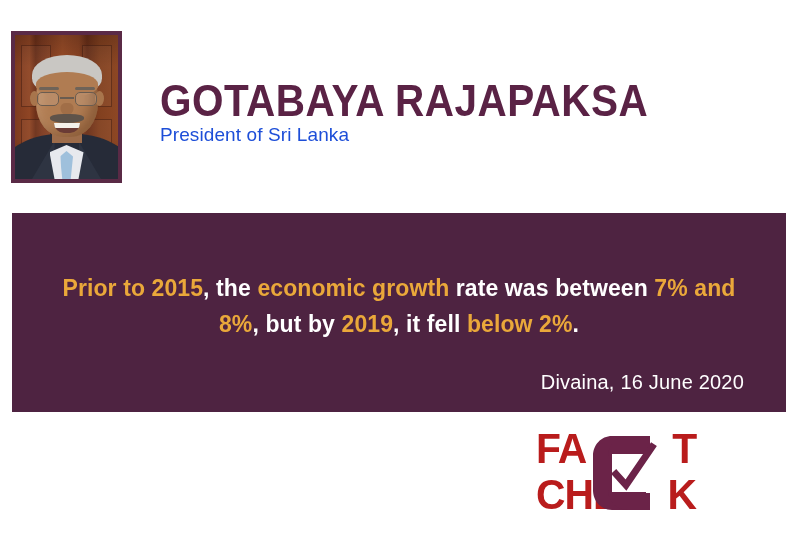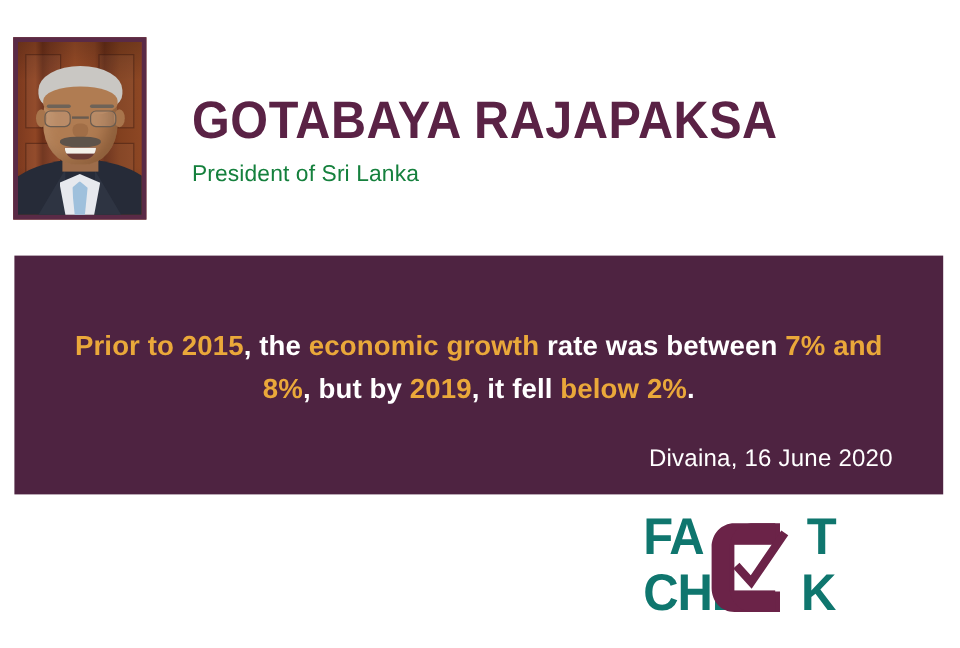--- a/index.html
+++ b/index.html
@@ -132,22 +132,21 @@
   }
 
   .name-block { position:absolute; left:160px; top:78px; }
   .name {
     font-family:"Liberation Sans Narrow","Liberation Sans", sans-serif;
     font-weight:bold; font-size:44px; line-height:46px;
     letter-spacing:.5px; color:#5a2245;
     transform:scaleX(.92); transform-origin:left center;
   }
   .subtitle {
-    margin-top:11px;
-    font-size:19px; color:#15803d; font-weight:400; letter-spacing:.1px;
+    font-size:19px; color:#1d4ed8; font-weight:400; letter-spacing:.1px;
   }
 
   
   .banner {
     position:absolute; left:12px; top:213px; width:774px; height:199px;
     background:#4e2341;
     display:flex; flex-direction:column; justify-content:flex-start;
   }
   .quote {
     margin:57px 46px 0 46px;
@@ -176,21 +175,21 @@
   }
 
   
   .logo {
     position:absolute; right:12px; top:424px;
     width:170px; height:96px;
   }
   .logo-row {
     position:absolute; left:0; width:170px; height:44px;
     font-family:"Liberation Sans Narrow","Liberation Sans", sans-serif;
-    font-weight:bold; font-size:43px; line-height:44px; color:#0f766e;
+    font-weight:bold; font-size:43px; line-height:44px; color:#b91c1c;
     letter-spacing:-1px;
     text-align:right;
   }
   .logo-row.top { top:2px; }
   .logo-row.bot { top:48px; }
   .logo-l { position:absolute; left:6px; transform:scaleX(.95); transform-origin:left center; }
   .logo-r { position:absolute; right:4px; transform:scaleX(.95); transform-origin:right center; }
   .logo-c { position:absolute; left:58px; top:6px; width:74px; height:86px; }
 </style>
 </head>

